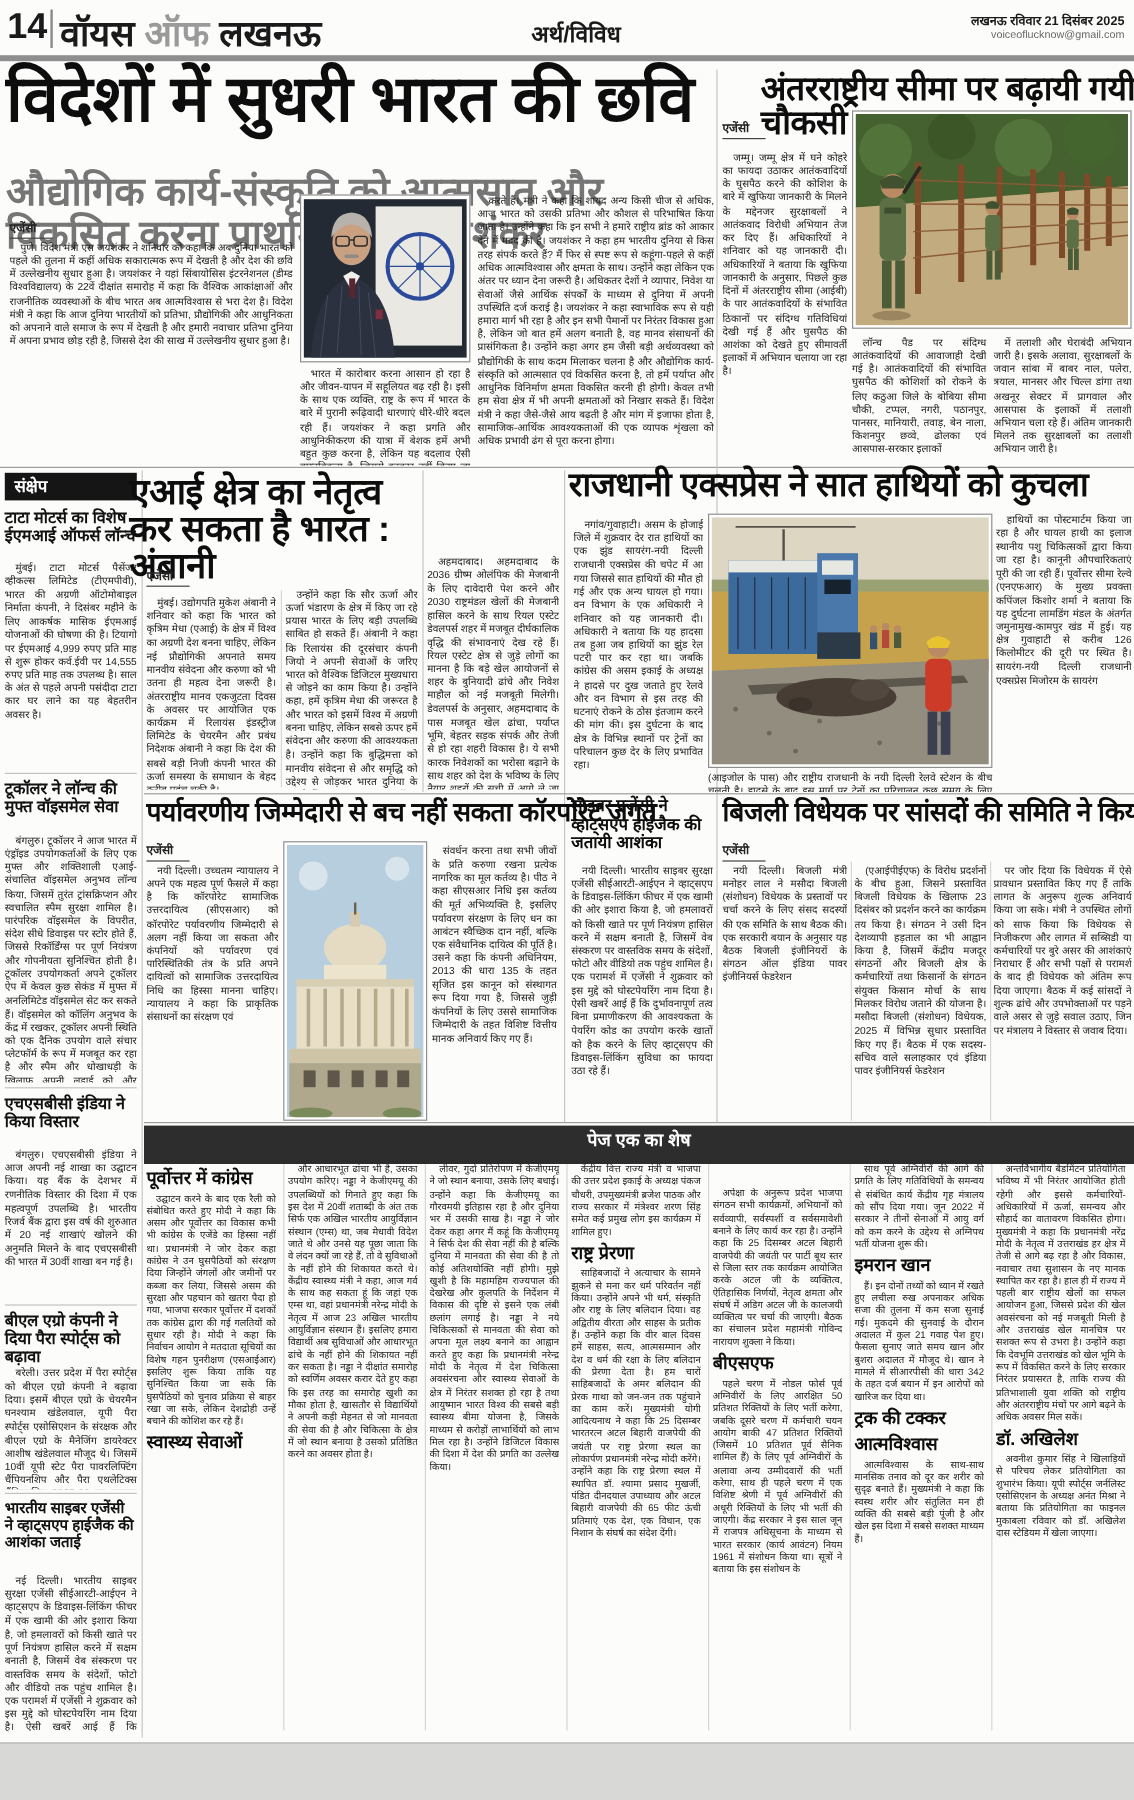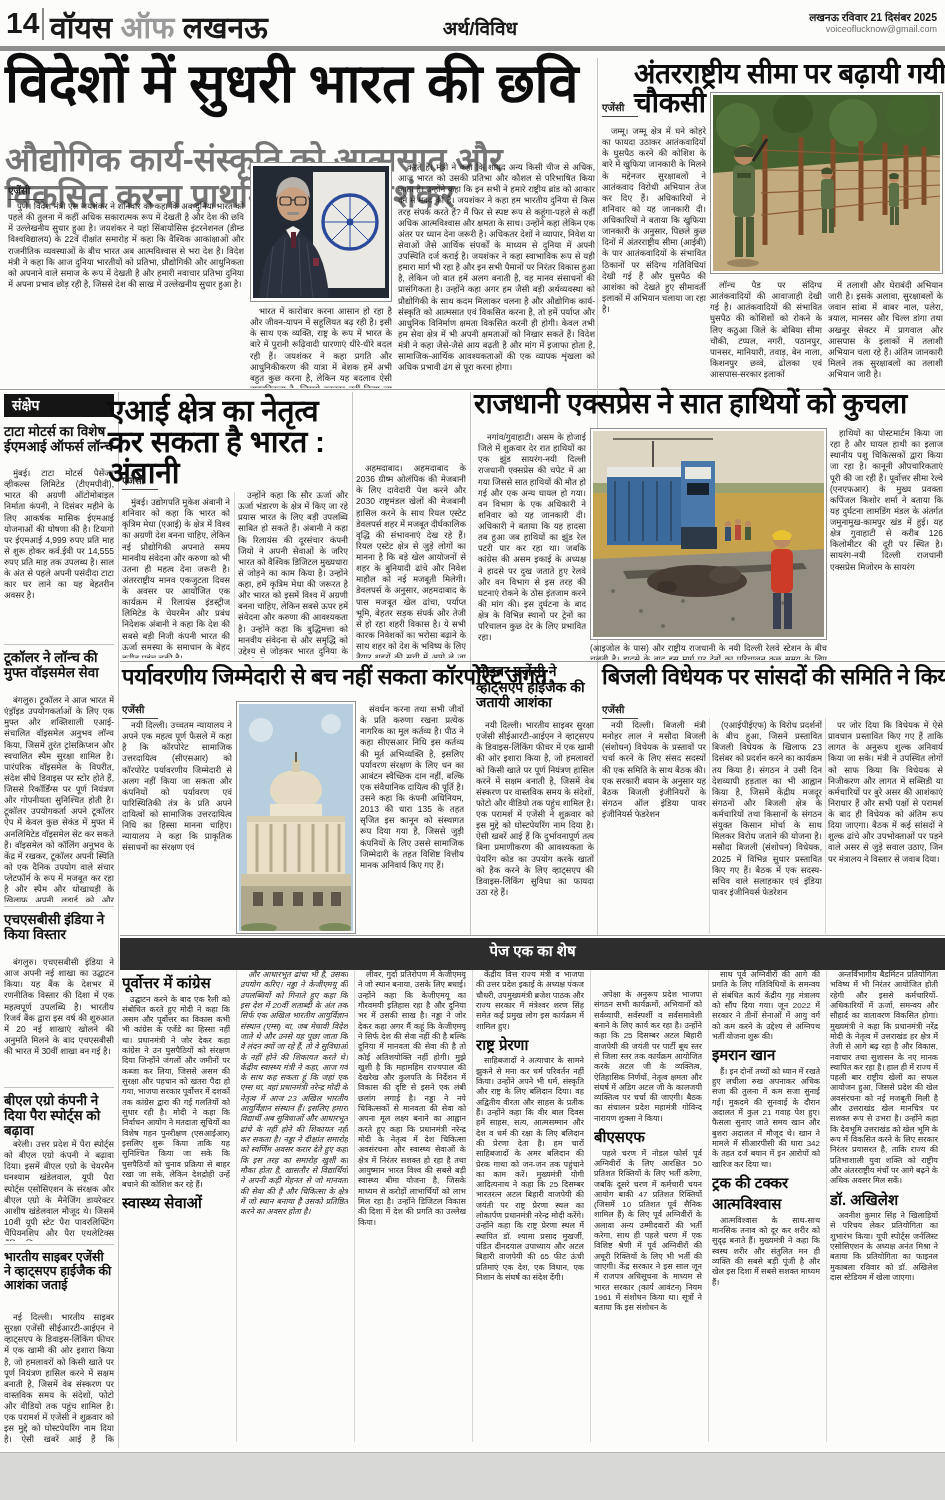--- a/index.html
+++ b/index.html
@@ -266,21 +266,21 @@
   <div class="vr" style="left:709px;top:718px;height:216px;background:#d6d6d6;"></div>
   <div class="vr" style="left:825px;top:718px;height:216px;background:#d6d6d6;"></div>
 
   <div class="abs banner" style="left:120px;top:938px;width:825px;height:32px;">पेज एक का शेष</div>
 
   <div class="bcol" style="left:122px;">
     <div class="bsub">पूर्वोत्तर में कांग्रेस</div>
     <div class="bp">उद्घाटन करने के बाद एक रैली को संबोधित करते हुए मोदी ने कहा कि असम और पूर्वोत्तर का विकास कभी भी कांग्रेस के एजेंडे का हिस्सा नहीं था। प्रधानमंत्री ने जोर देकर कहा कांग्रेस ने उन घुसपैठियों को संरक्षण दिया जिन्होंने जंगलों और जमीनों पर कब्जा कर लिया, जिससे असम की सुरक्षा और पहचान को खतरा पैदा हो गया, भाजपा सरकार पूर्वोत्तर में दशकों तक कांग्रेस द्वारा की गई गलतियों को सुधार रही है। मोदी ने कहा कि निर्वाचन आयोग ने मतदाता सूचियों का विशेष गहन पुनरीक्षण (एसआईआर) इसलिए शुरू किया ताकि यह सुनिश्चित किया जा सके कि घुसपैठियों को चुनाव प्रक्रिया से बाहर रखा जा सके, लेकिन देशद्रोही उन्हें बचाने की कोशिश कर रहे हैं।</div>
     <div class="bsub">स्वास्थ्य सेवाओं</div>
   </div>
-  <div class="bcol" style="left:240px;font-style:italic;">
+  <div class="bcol" style="left:240px;">
     <div class="bp">और आधारभूत ढांचा भी है, उसका उपयोग करिए। नड्डा ने केजीएमयू की उपलब्धियों को गिनाते हुए कहा कि इस देश में 20वीं शताब्दी के अंत तक सिर्फ एक अखिल भारतीय आयुर्विज्ञान संस्थान (एम्स) था, जब मेधावी विदेश जाते थे और उनसे यह पूछा जाता कि वे लंदन क्यों जा रहे हैं, तो वे सुविधाओं के नहीं होने की शिकायत करते थे। केंद्रीय स्वास्थ्य मंत्री ने कहा, आज गर्व के साथ कह सकता हूं कि जहां एक एम्स था, वहां प्रधानमंत्री नरेन्द्र मोदी के नेतृत्व में आज 23 अखिल भारतीय आयुर्विज्ञान संस्थान हैं। इसलिए हमारा विद्यार्थी अब सुविधाओं और आधारभूत ढांचे के नहीं होने की शिकायत नहीं कर सकता है। नड्डा ने दीक्षांत समारोह को स्वर्णिम अवसर करार देते हुए कहा कि इस तरह का समारोह खुशी का मौका होता है, खासतौर से विद्यार्थियों ने अपनी कड़ी मेहनत से जो मानवता की सेवा की है और चिकित्सा के क्षेत्र में जो स्थान बनाया है उसको प्रतिष्ठित करने का अवसर होता है।</div>
   </div>
   <div class="bcol" style="left:358px;">
     <div class="bp">लीवर, गुर्दा प्रतिरोपण में केजीएमयू ने जो स्थान बनाया, उसके लिए बधाई। उन्होंने कहा कि केजीएमयू का गौरवमयी इतिहास रहा है और दुनिया भर में उसकी साख है। नड्डा ने जोर देकर कहा अगर मैं कहूं कि केजीएमयू ने सिर्फ देश की सेवा नहीं की है बल्कि दुनिया में मानवता की सेवा की है तो कोई अतिशयोक्ति नहीं होगी। मुझे खुशी है कि महामहिम राज्यपाल की देखरेख और कुलपति के निर्देशन में विकास की दृष्टि से इसने एक लंबी छलांग लगाई है। नड्डा ने नये चिकित्सकों से मानवता की सेवा को अपना मूल लक्ष्य बनाने का आह्वान करते हुए कहा कि प्रधानमंत्री नरेन्द्र मोदी के नेतृत्व में देश चिकित्सा अवसंरचना और स्वास्थ्य सेवाओं के क्षेत्र में निरंतर सशक्त हो रहा है तथा आयुष्मान भारत विश्व की सबसे बड़ी स्वास्थ्य बीमा योजना है, जिसके माध्यम से करोड़ों लाभार्थियों को लाभ मिल रहा है। उन्होंने डिजिटल विकास की दिशा में देश की प्रगति का उल्लेख किया।</div>
   </div>
   <div class="bcol" style="left:476px;">
     <div class="bp">केंद्रीय वित्त राज्य मंत्री व भाजपा की उत्तर प्रदेश इकाई के अध्यक्ष पंकज चौधरी, उपमुख्यमंत्री ब्रजेश पाठक और राज्य सरकार में मंत्रेश्वर शरण सिंह समेत कई प्रमुख लोग इस कार्यक्रम में शामिल हुए।</div>
     <div class="bsub">राष्ट्र प्रेरणा</div>
     <div class="bp">साहिबजादों ने अत्याचार के सामने झुकने से मना कर धर्म परिवर्तन नहीं किया। उन्होंने अपने भी धर्म, संस्कृति और राष्ट्र के लिए बलिदान दिया। वह अद्वितीय वीरता और साहस के प्रतीक हैं। उन्होंने कहा कि वीर बाल दिवस हमें साहस, सत्य, आत्मसम्मान और देश व धर्म की रक्षा के लिए बलिदान की प्रेरणा देता है। हम चारों साहिबजादों के अमर बलिदान की प्रेरक गाथा को जन-जन तक पहुंचाने का काम करें। मुख्यमंत्री योगी आदित्यनाथ ने कहा कि 25 दिसम्बर भारतरत्न अटल बिहारी वाजपेयी की जयंती पर राष्ट्र प्रेरणा स्थल का लोकार्पण प्रधानमंत्री नरेन्द्र मोदी करेंगे। उन्होंने कहा कि राष्ट्र प्रेरणा स्थल में स्थापित डॉ. श्यामा प्रसाद मुखर्जी, पंडित दीनदयाल उपाध्याय और अटल बिहारी वाजपेयी की 65 फीट ऊंची प्रतिमाएं एक देश, एक विधान, एक निशान के संघर्ष का संदेश देंगी।</div>
   </div>

